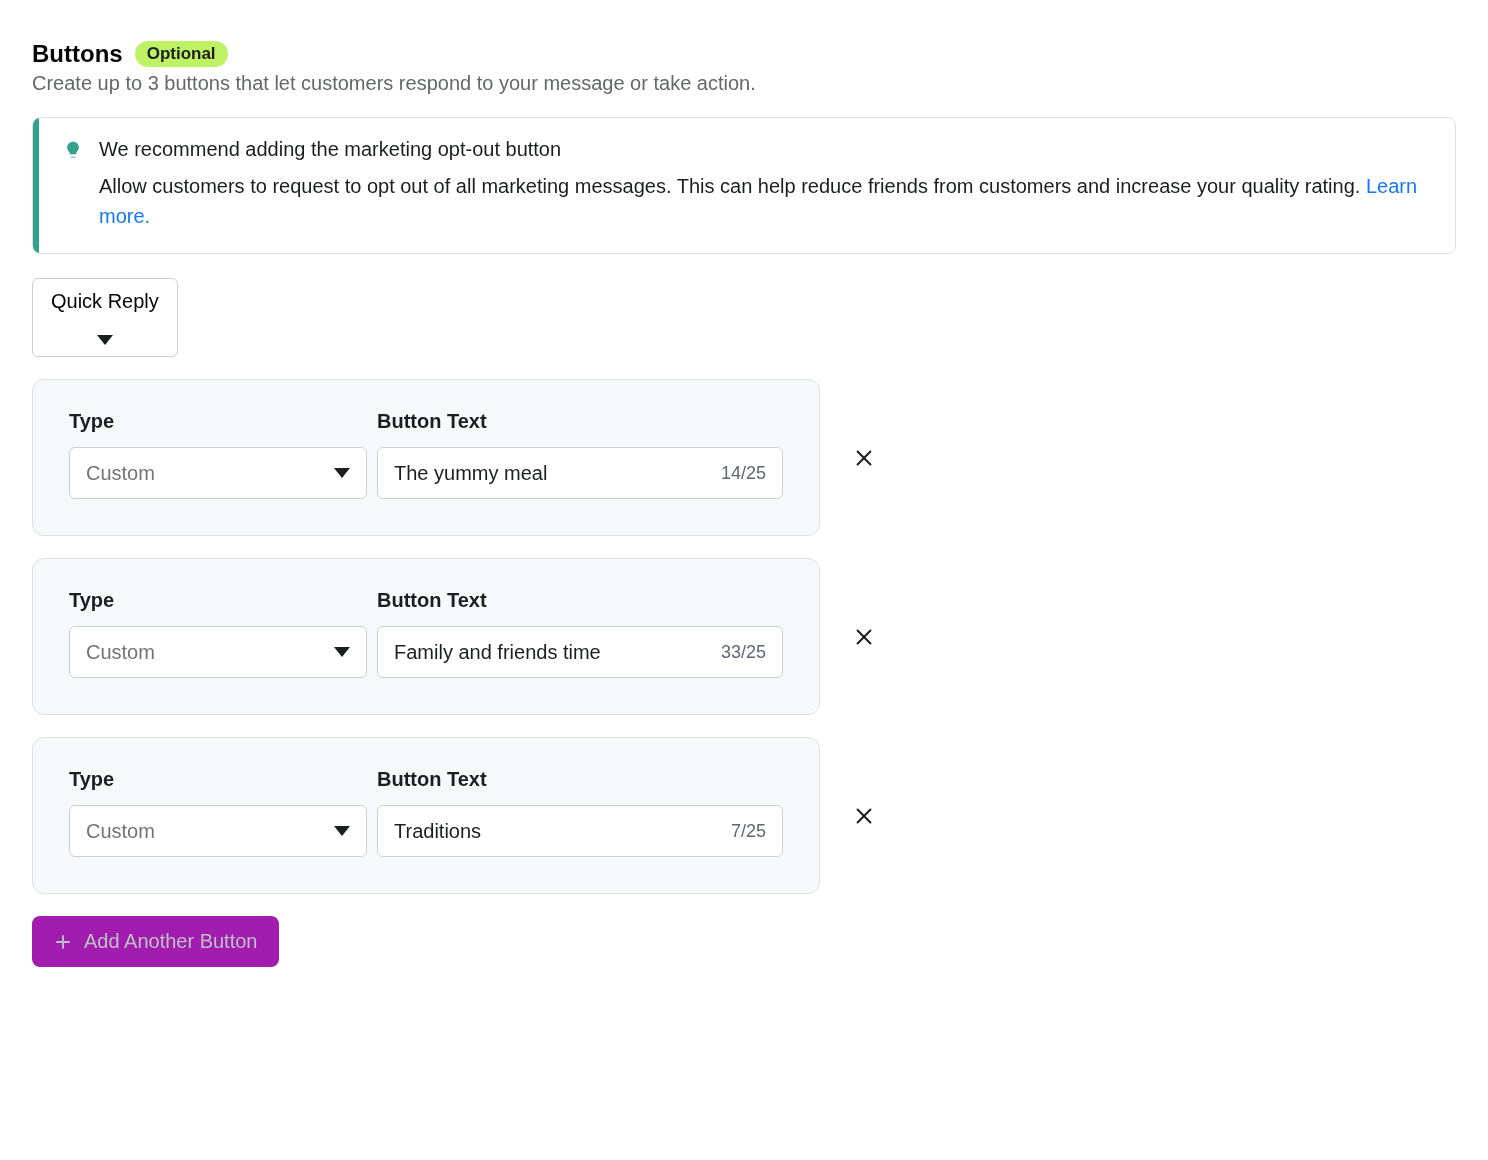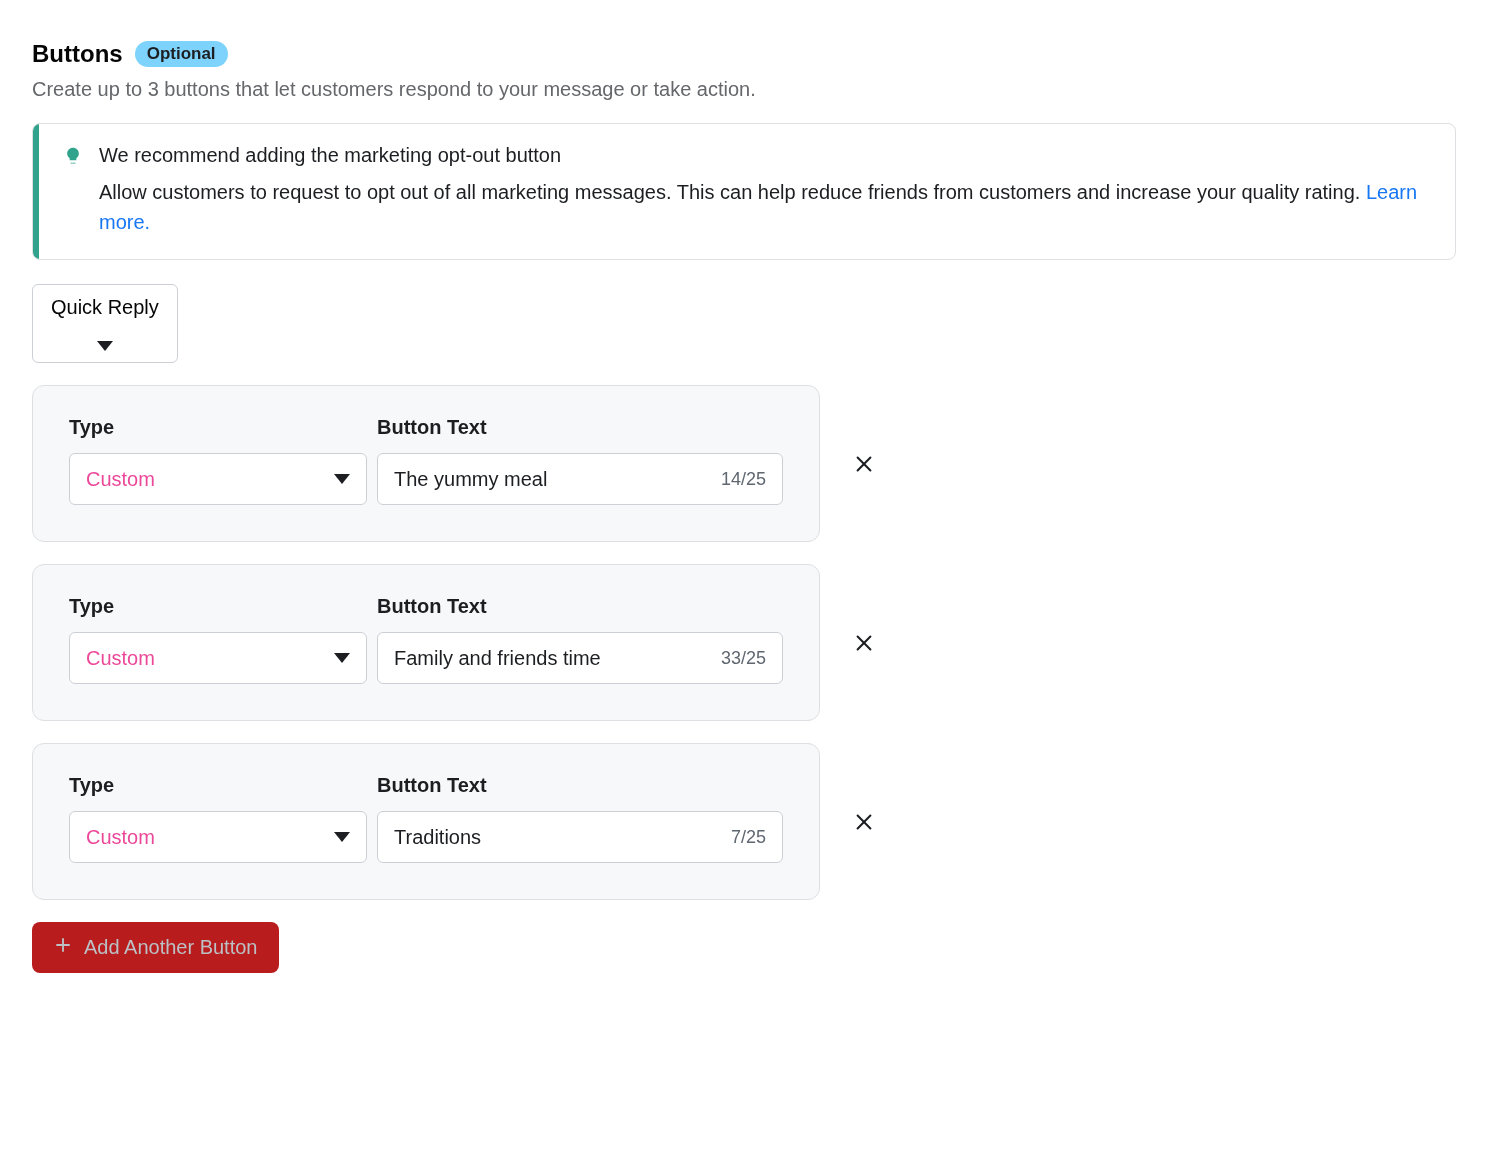--- a/index.html
+++ b/index.html
@@ -4,24 +4,24 @@
   <style>
     * { box-sizing: border-box; margin: 0; padding: 0; }
     body {
       font-family: -apple-system, BlinkMacSystemFont, "Segoe UI", Helvetica, Arial, sans-serif;
       padding: 40px 32px;
       color: #050505;
       background: #fff;
       width: 1488px;
     }
 
-    .section-header { display: flex; align-items: center; gap: 12px; margin-bottom: 10px; }
+    .section-header { display: flex; align-items: center; gap: 12px; margin-bottom: 4px; }
     .section-title  { font-size: 24px; font-weight: 700; color: #050505; }
     .badge-optional {
-      background: #7dd3fc; border-radius: 14px; padding: 3px 12px;
+      background: #bef264; border-radius: 14px; padding: 3px 12px;
       font-size: 17px; font-weight: 600; color: #1c1e21;
     }
     .section-desc { font-size: 20px; color: #65676b; margin-bottom: 22px; }
 
     .tip-box {
       border: 1px solid #dddfe2; border-radius: 8px; display: flex;
       background: #fff; margin-bottom: 24px; overflow: hidden;
     }
     .tip-accent { width: 6px; background: #31a38c; flex-shrink: 0; }
     .tip-body   { padding: 20px 24px 22px; display: flex; gap: 16px; }
@@ -47,39 +47,39 @@
     .col-type { width: 298px; }
     .col-text { flex: 1; }
 
     .field-label { font-size: 20px; font-weight: 700; color: #1c1e21; margin-bottom: 14px; display: block; }
 
     .select {
       width: 100%; height: 52px; border: 1px solid #ccd0d5; border-radius: 6px;
       background: #fff; display: flex; align-items: center; justify-content: space-between;
       padding: 0 16px; cursor: pointer;
     }
-    .select-text { font-size: 20px; color: #ec4899; text-align: right; }
+    .select-text { font-size: 20px; color: #737373; text-align: right; }
 
     .text-input-wrap {
       width: 100%; height: 52px; border: 1px solid #ccd0d5; border-radius: 6px;
       background: #fff; display: flex; align-items: center; padding: 0 16px;
     }
     .text-input {
       flex: 1; border: none; outline: none; font-size: 20px;
       background: transparent; color: #1c1e21;
     }
     .char-counter { font-size: 18px; color: #606770; margin-left: 10px; }
 
     .remove-btn { width: 32px; height: 32px; color: #1c1e21; cursor: pointer; background: none; border: none; display: flex; align-items: center; justify-content: center; }
     .remove-btn svg { width: 22px; height: 22px; }
 
     .add-btn {
-      display: inline-flex; gap: 12px;
+      display: inline-flex; align-items: center; gap: 12px;
       border: none; border-radius: 8px; padding: 14px 22px;
-      font-size: 20px; background: #b91c1c; cursor: not-allowed;
+      font-size: 20px; background: #a21caf; cursor: not-allowed;
       color: #bcc0c4; font-weight: 500;
     }
     .add-btn svg { width: 18px; height: 18px; }
   </style>
 </head>
 <body>
 
 
 
 

